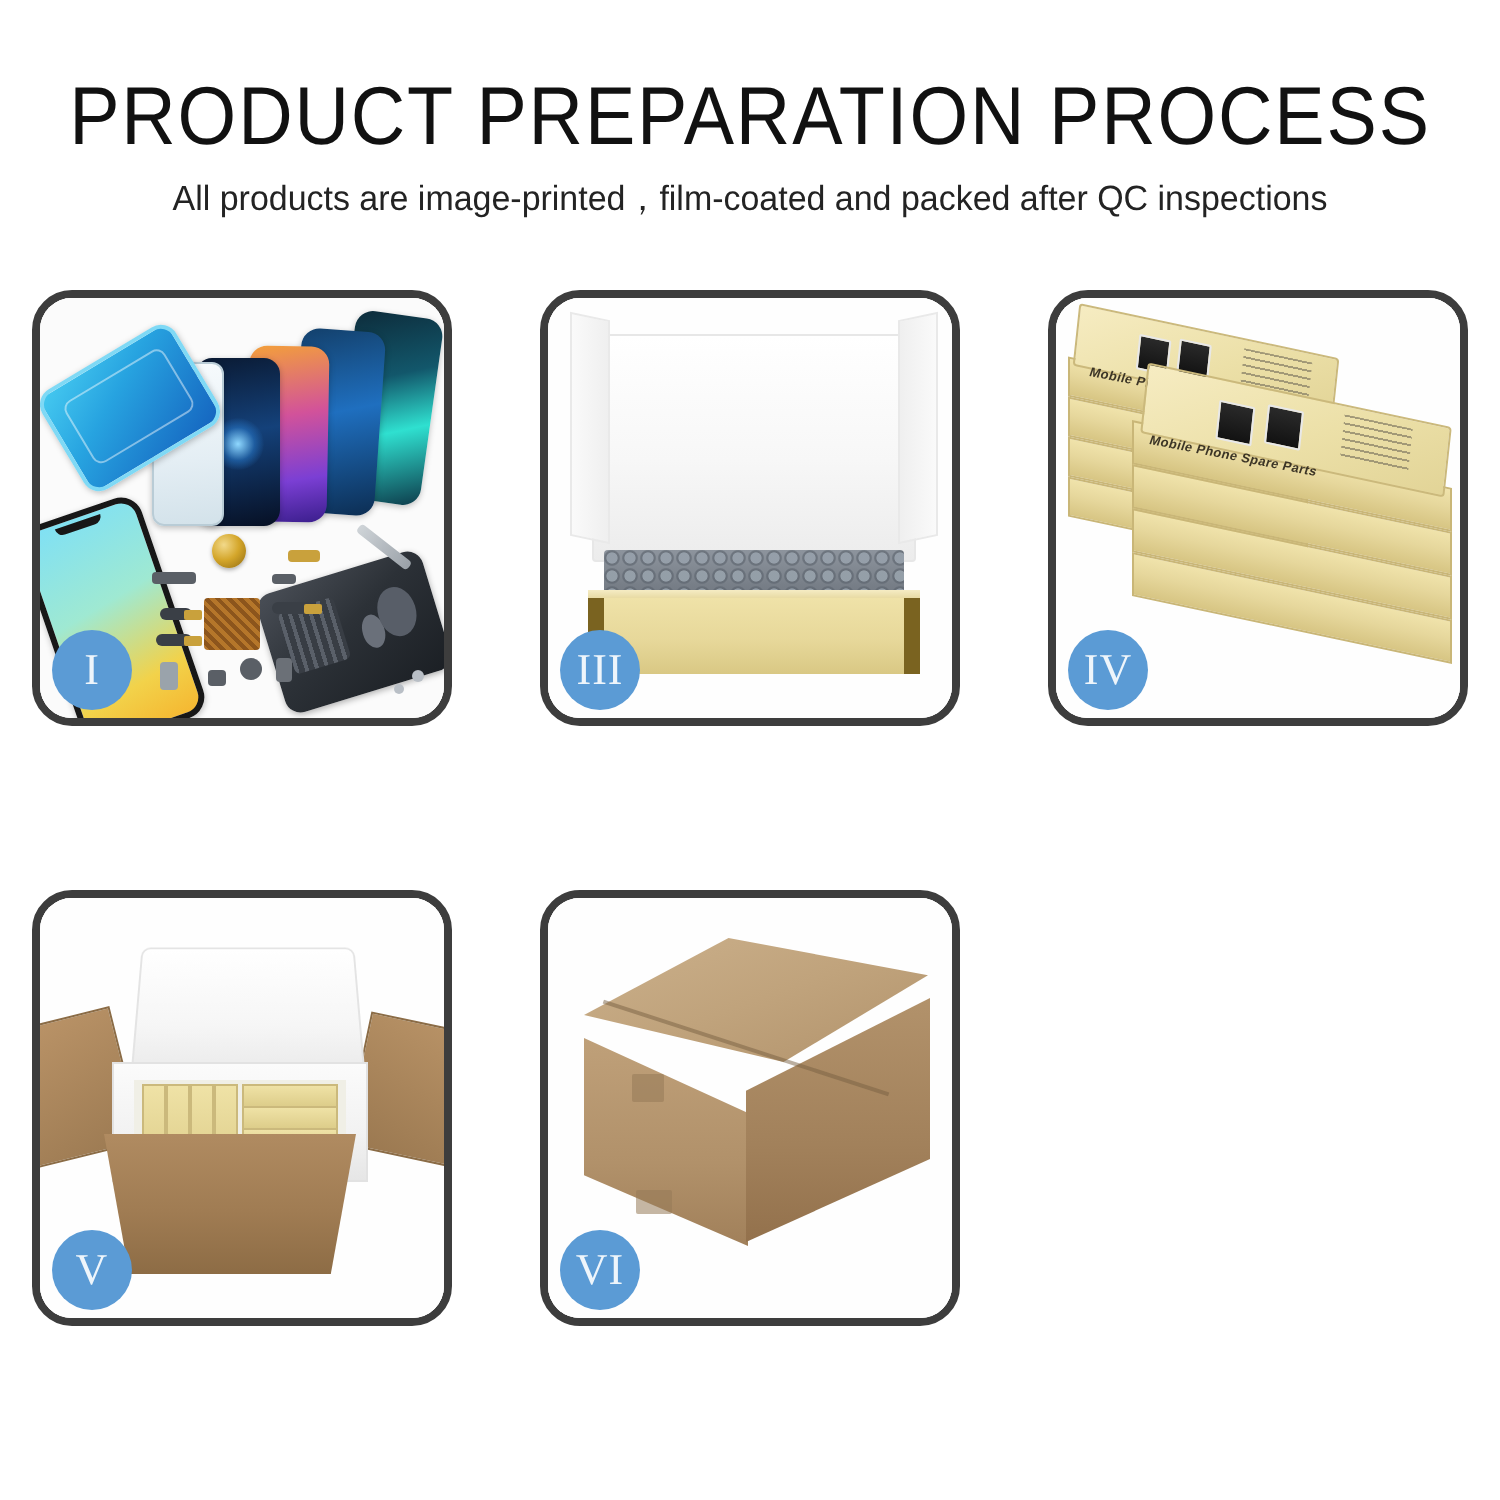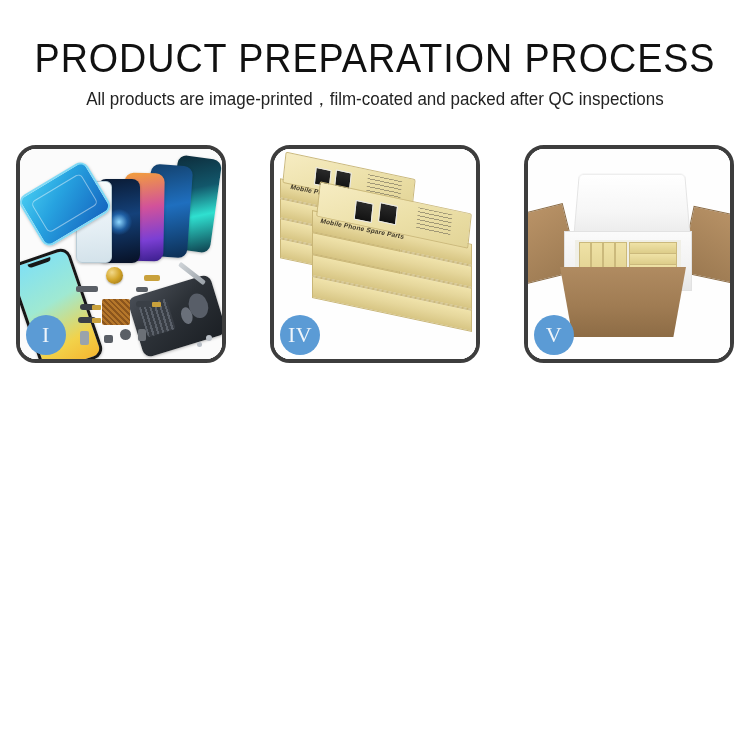--- a/index.html
+++ b/index.html
@@ -456,20 +456,30 @@
         <div class="part" style="left:84px; top:186px; width:9px; height:8px;"></div>
         <div class="part" style="left:118px; top:180px; width:8px; height:12px; background:#6b7077;"></div>
         <div class="tool" style="right:14px; top:122px; width:32px; height:5px; transform:rotate(38deg);"></div>
         <div class="part round" style="right:10px; bottom:18px; width:6px; height:6px; background:#b9bfc6;"></div>
         <div class="part round" style="right:20px; bottom:12px; width:5px; height:5px; background:#b9bfc6;"></div>
       </div>
       <div class="badge">I</div>
     </div>
 
 
+    <div class="panel p3">
+      <div class="panel-inner">
+        <div class="bg"></div>
+        <div class="box3-lidfoam"></div>
+        <div class="box3-bubble"></div>
+        <div class="box3-rim"></div>
+        <div class="box3-front"></div>
+      </div>
+      <div class="badge">III</div>
+    </div>
 
     <div class="panel p4">
       <div class="panel-inner">
         <div class="bg"></div>
         <div class="stack">
 
           <div class="layer" style="left:2px;  top:26px;  width:118px; height:18px; transform:skewY(12deg);"></div>
           <div class="layer" style="left:2px;  top:46px;  width:118px; height:18px; transform:skewY(12deg);"></div>
           <div class="layer" style="left:2px;  top:66px;  width:118px; height:18px; transform:skewY(12deg);"></div>
           <div class="layer" style="left:2px;  top:86px;  width:118px; height:18px; transform:skewY(12deg);"></div>
@@ -513,15 +523,27 @@
             <div class="ybar" style="left:54px; top:13px; width:46px; height:10px;"></div>
             <div class="ybar" style="left:54px; top:24px; width:46px; height:10px;"></div>
             <div class="ybar" style="left:54px; top:35px; width:46px; height:10px;"></div>
           </div>
         </div>
         <div class="carton-body"></div>
       </div>
       <div class="badge">V</div>
     </div>
 
+    <div class="panel p6">
+      <div class="panel-inner">
+        <div class="bg"></div>
+        <div class="c6-top"></div>
+        <div class="c6-left"></div>
+        <div class="c6-right"></div>
+        <div class="c6-seam" style="left:24px; top:74px; width:150px; height:2px; transform:rotate(18deg);"></div>
+        <div class="c6-tape" style="left:42px; top:88px; width:16px; height:14px;"></div>
+        <div class="c6-tape" style="left:44px; top:146px; width:18px; height:12px;"></div>
+      </div>
+      <div class="badge">VI</div>
+    </div>
 
   </div>
 </div>
 
 </body></html>

